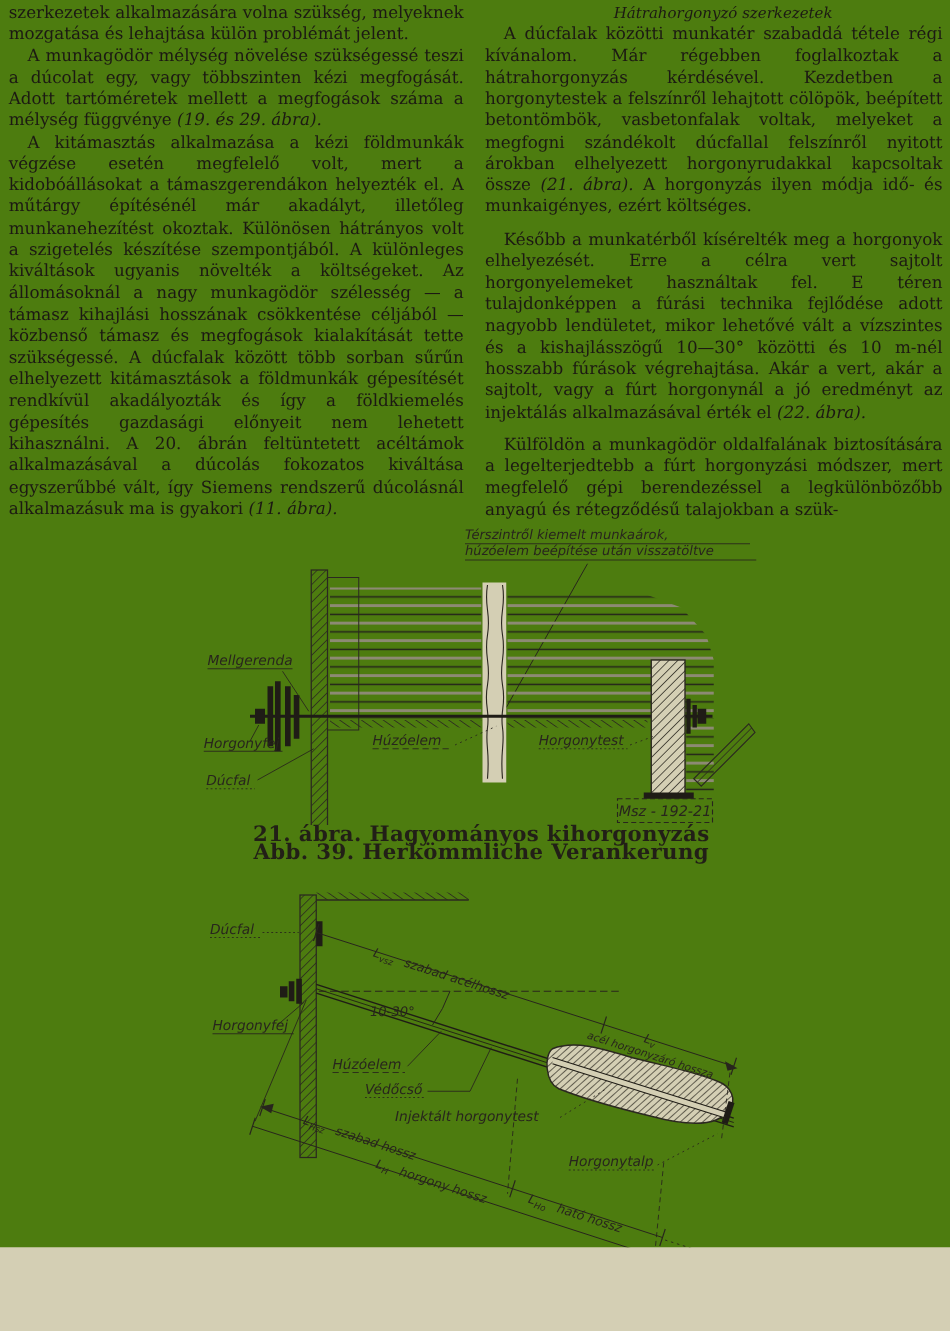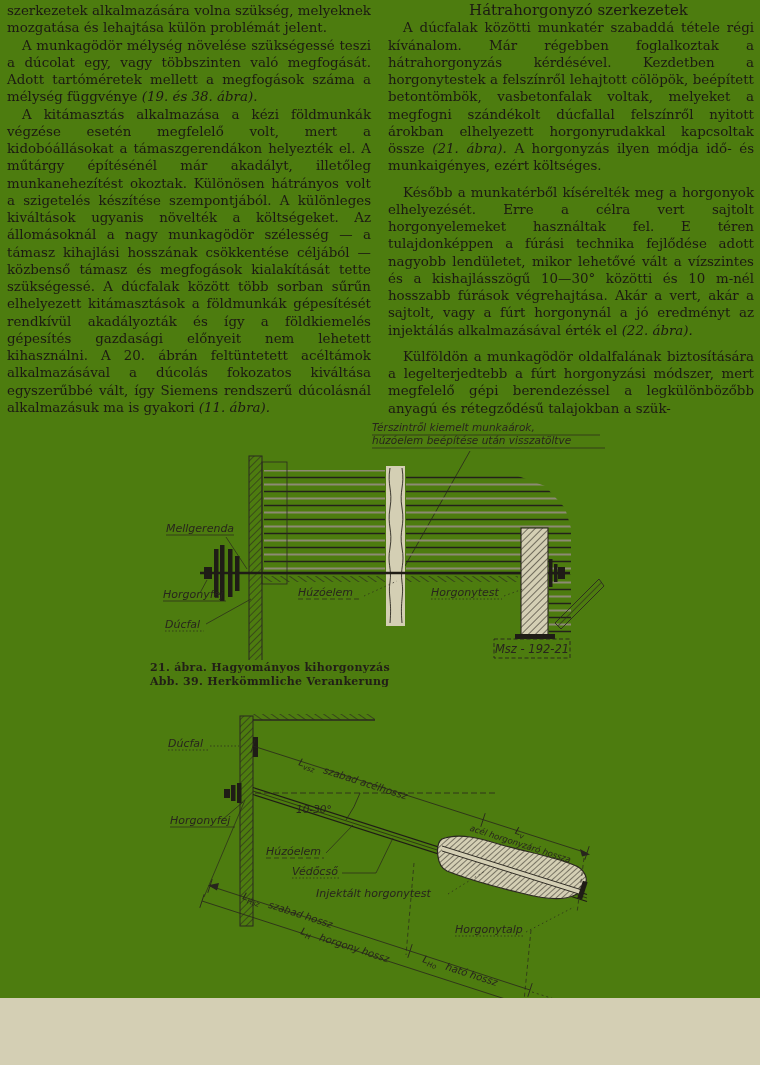--- a/index.html
+++ b/index.html
@@ -5,40 +5,40 @@
   html,body{margin:0;padding:0;background:#d4cfb4;}
   .page{position:relative;width:760px;height:998px;background:#4d7c0f;overflow:hidden;
         font-family:"DejaVu Serif",serif;color:#1c1913;}
   .col{position:absolute;font-size:13.4px;line-height:17.25px;text-align:justify;}
   .col-left{left:7px;top:2px;width:364px;}
   .col-right{left:388px;top:2px;width:366px;}
   .col p{margin:0;text-indent:15px;}
   .col p.noind{text-indent:0;}
   .col p.gap{margin-top:9px;}
   .it{font-style:italic;}
-  .heading{text-align:center;font-size:15px;margin:0 0 6px 0;text-indent:0;}
-  .fig-caption{position:absolute;left:150px;width:470px;text-align:left;font-weight:bold;
-               font-size:11px;line-height:14px;color:#221f17;letter-spacing:.3px;}
+  .heading{font-style:italic;text-align:center;font-size:12px;margin:0 0 6px 0;text-indent:0;}
+  .fig-caption{position:absolute;left:150px;width:470px;text-align:center;font-weight:bold;
+               font-size:17px;line-height:14px;color:#221f17;letter-spacing:.3px;}
   svg{position:absolute;}
   svg text{font-family:"DejaVu Sans",sans-serif;font-style:italic;fill:#28251d;}
   .hand{font-size:11px;}
   .hand-sm{font-size:10.5px;}
   .dim{font-size:10px;}
   .dim-small{font-size:8.5px;}
   .sub{font-size:7px;}
   .stamp-t{font-size:11.5px;}
 </style>
 </head>
 <body>
 
 <div class="page">
 
   <div class="col col-left">
       <p class="noind"><span>szerkezetek alkalmazására volna szükség, melyeknek mozgatása és lehajtása külön problémát jelent.</span></p>
-      <p><span>A munkagödör mélység növelése szükségessé teszi a dúcolat egy, vagy többszinten való megfogását. Adott tartóméretek mellett a megfogások száma a mélység függvénye </span><span class="it">(19. és 38. ábra).</span></p>
+      <p><span>A munkagödör mélység növelése szükségessé teszi a dúcolat egy, vagy többszinten kézi megfogását. Adott tartóméretek mellett a megfogások száma a mélység függvénye </span><span class="it">(19. és 29. ábra).</span></p>
       <p><span>A kitámasztás alkalmazása a kézi földmunkák végzése esetén megfelelő volt, mert a kidobóállásokat a támaszgerendákon helyezték el. A műtárgy építésénél már akadályt, illetőleg munkanehezítést okoztak. Különösen hátrányos volt a szigetelés készítése szempontjából. A különleges kiváltások ugyanis növelték a költségeket. Az állomásoknál a nagy munkagödör szélesség — a támasz kihajlási hosszának csökkentése céljából — közbenső támasz és megfogások kialakítását tette szükségessé. A dúcfalak között több sorban sűrűn elhelyezett kitámasztások a földmunkák gépesítését rendkívül akadályozták és így a földkiemelés gépesítés gazdasági előnyeit nem lehetett kihasználni. A 20. ábrán feltüntetett acéltámok alkalmazásával a dúcolás fokozatos kiváltása egyszerűbbé vált, így Siemens rendszerű dúcolásnál alkalmazásuk ma is gyakori </span><span class="it">(11. ábra).</span></p>
     </div>
 
   <div class="col col-right">
     <p class="heading">Hátrahorgonyzó szerkezetek</p>
     <span><p><span>A dúcfalak közötti munkatér szabaddá tétele régi kívánalom. Már régebben foglalkoztak a hátrahorgonyzás kérdésével. Kezdetben a horgonytestek a felszínről lehajtott cölöpök, beépített betontömbök, vasbetonfalak voltak, melyeket a megfogni szándékolt dúcfallal felszínről nyitott árokban elhelyezett horgonyrudakkal kapcsoltak össze </span><span class="it">(21. ábra).</span><span> A horgonyzás ilyen módja idő- és munkaigényes, ezért költséges.</span></p><p class="gap"><span>Később a munkatérből kísérelték meg a horgonyok elhelyezését. Erre a célra vert sajtolt horgonyelemeket használtak fel. E téren tulajdonképpen a fúrási technika fejlődése adott nagyobb lendületet, mikor lehetővé vált a vízszintes és a kishajlásszögű 10—30° közötti és 10 m-nél hosszabb fúrások végrehajtása. Akár a vert, akár a sajtolt, vagy a fúrt horgonynál a jó eredményt az injektálás alkalmazásával érték el </span><span class="it">(22. ábra).</span></p><p class="gap"><span>Külföldön a munkagödör oldalfalának biztosítására a legelterjedtebb a fúrt horgonyzási módszer, mert megfelelő gépi berendezéssel a legkülönbözőbb anyagú és rétegződésű talajokban a szük-</span></p></span>
   </div>
 
   <svg style="left:150px;top:418px" width="560" height="242" viewBox="0 0 560 242">
     <defs>

